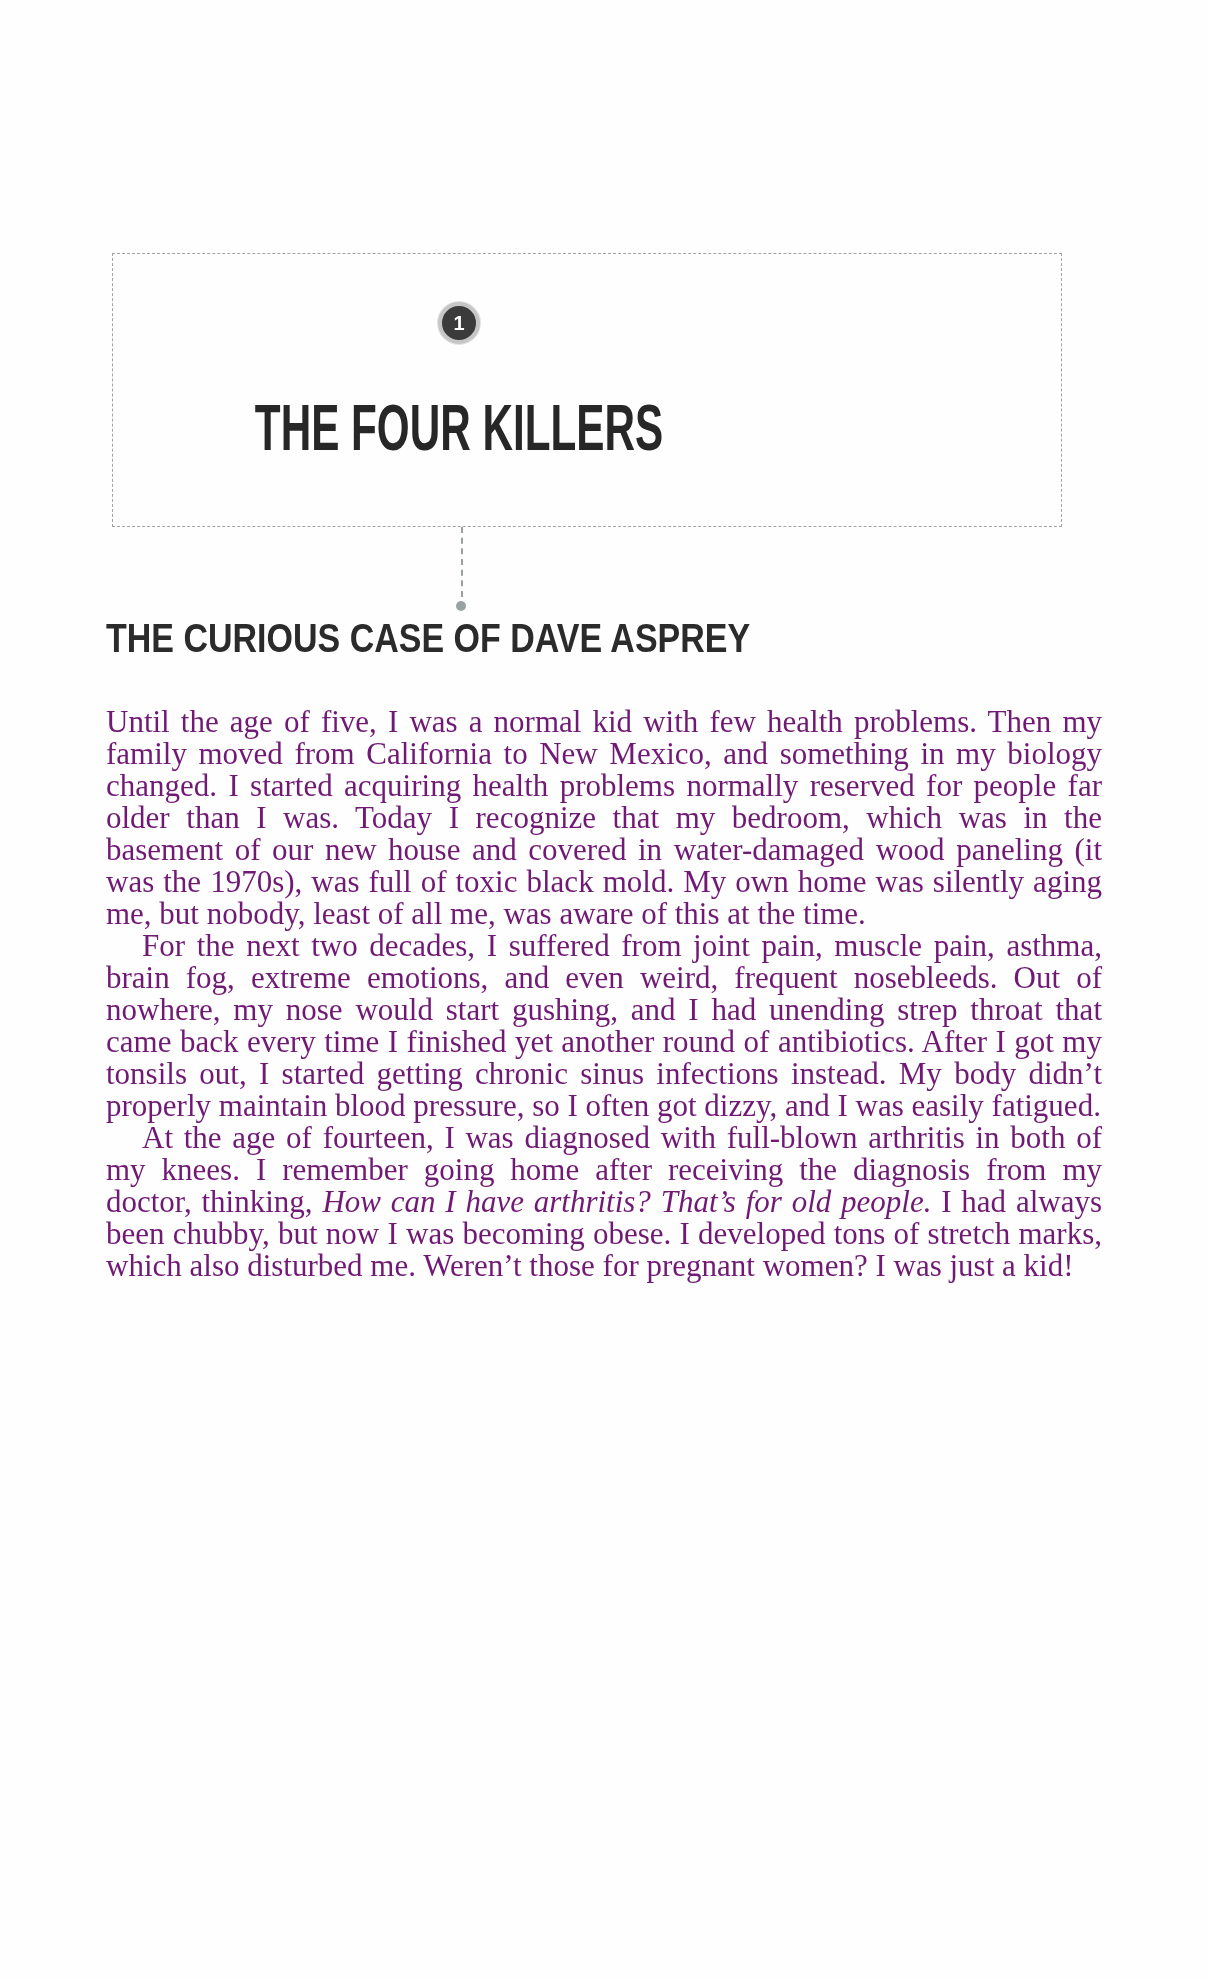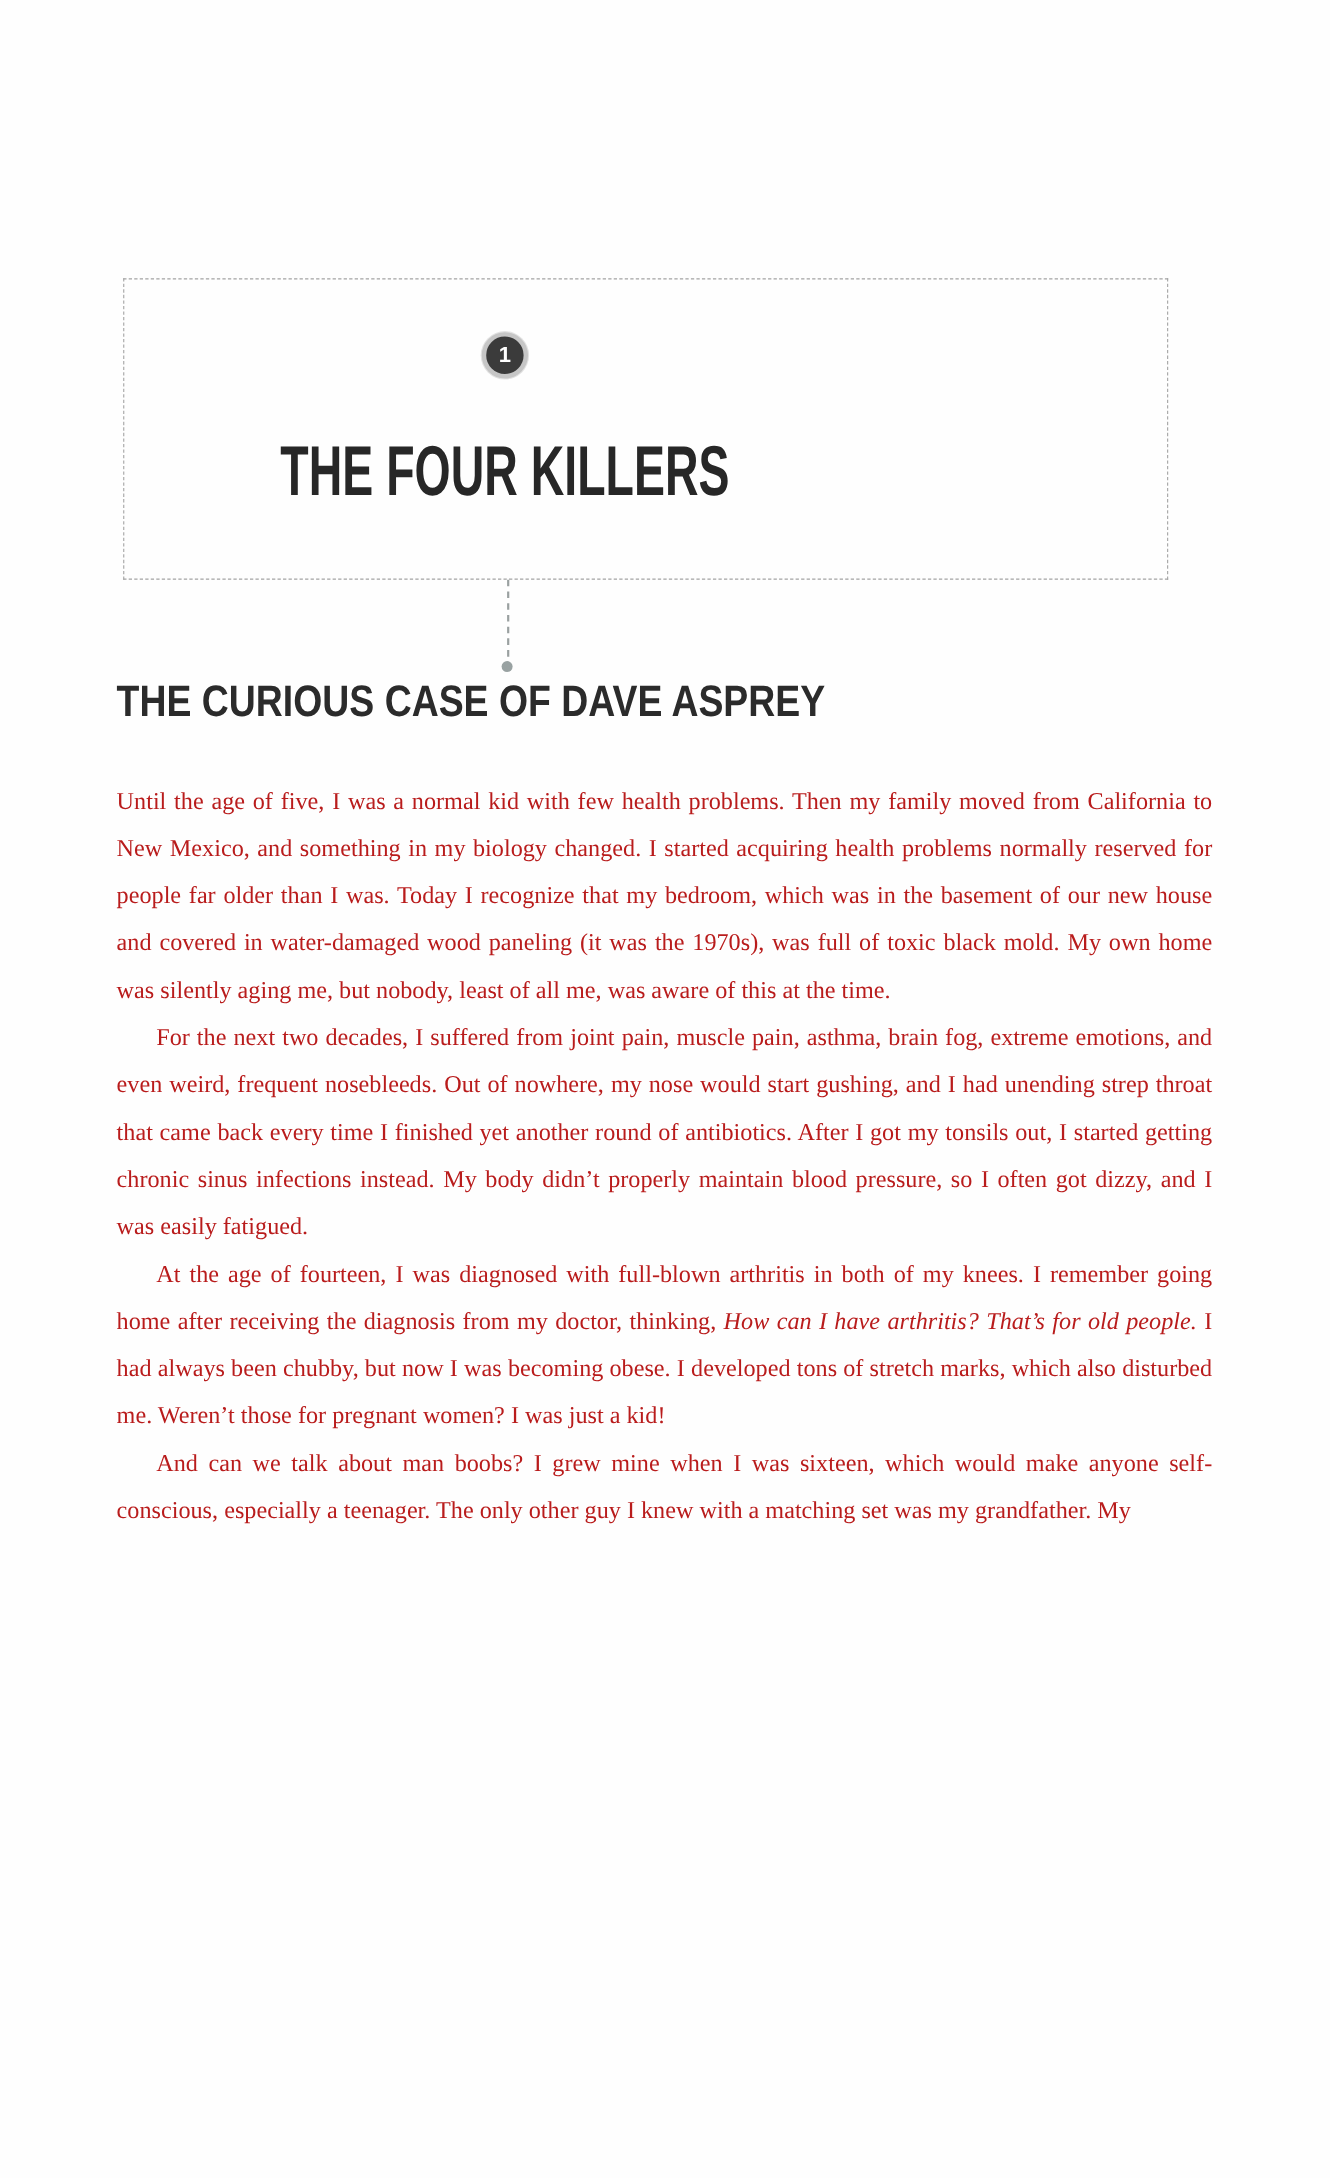--- a/index.html
+++ b/index.html
@@ -94,25 +94,25 @@
     font-weight: bold;
     font-size: 40px;
     line-height: 44px;
     color: #2b2b2b;
     transform: scaleX(0.85);
     transform-origin: left center;
     white-space: nowrap;
   }
   .body-para {
     margin: 0;
-    font-size: 22px;
-    line-height: 43px;
+    font-size: 31px;
+    line-height: 32px;
     text-align: justify;
     text-indent: 36px;
-    color: #b91c1c;
+    color: #701a75;
   }
   .body-para.no-indent {
     text-indent: 0;
   }
   .body-para em {
   }
 </style>
 </head>
 <body>
 
@@ -132,16 +132,15 @@
 
   <div class="content">
     <h2 class="section-heading">THE CURIOUS CASE OF DAVE ASPREY</h2>
 
     <p class="body-para no-indent">Until the age of five, I was a normal kid with few health problems. Then my family moved from California to New Mexico, and something in my biology changed. I started acquiring health problems normally reserved for people far older than I was. Today I recognize that my bedroom, which was in the basement of our new house and covered in water-damaged wood paneling (it was the 1970s), was full of toxic black mold. My own home was silently aging me, but nobody, least of all me, was aware of this at the time.</p>
 
     <p class="body-para">For the next two decades, I suffered from joint pain, muscle pain, asthma, brain fog, extreme emotions, and even weird, frequent nosebleeds. Out of nowhere, my nose would start gushing, and I had unending strep throat that came back every time I finished yet another round of antibiotics. After I got my tonsils out, I started getting chronic sinus infections instead. My body didn’t properly maintain blood pressure, so I often got dizzy, and I was easily fatigued.</p>
 
     <p class="body-para"><span>At the age of fourteen, I was diagnosed with full-blown arthritis in both of my knees. I remember going home after receiving the diagnosis from my doctor, thinking, </span><em>How can I have arthritis? That’s for old people.</em><span> I had always been chubby, but now I was becoming obese. I developed tons of stretch marks, which also disturbed me. Weren’t those for pregnant women? I was just a kid!</span></p>
 
-    <p class="body-para">And can we talk about man boobs? I grew mine when I was sixteen, which would make anyone self-conscious, especially a teenager. The only other guy I knew with a matching set was my grandfather. My</p>
   </div>
 
 </div>
 
 </body></html>

